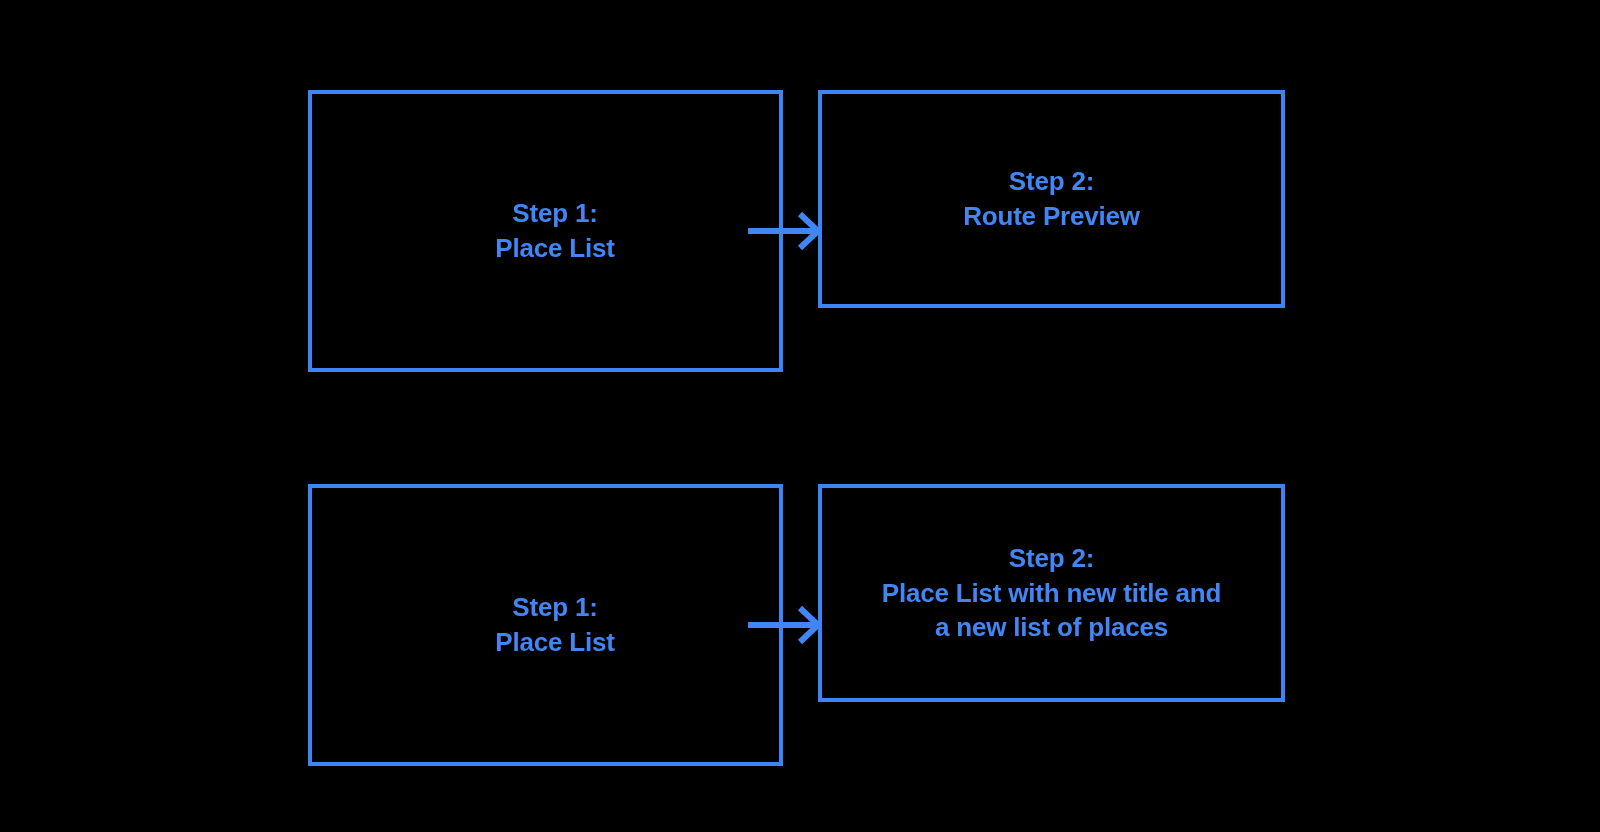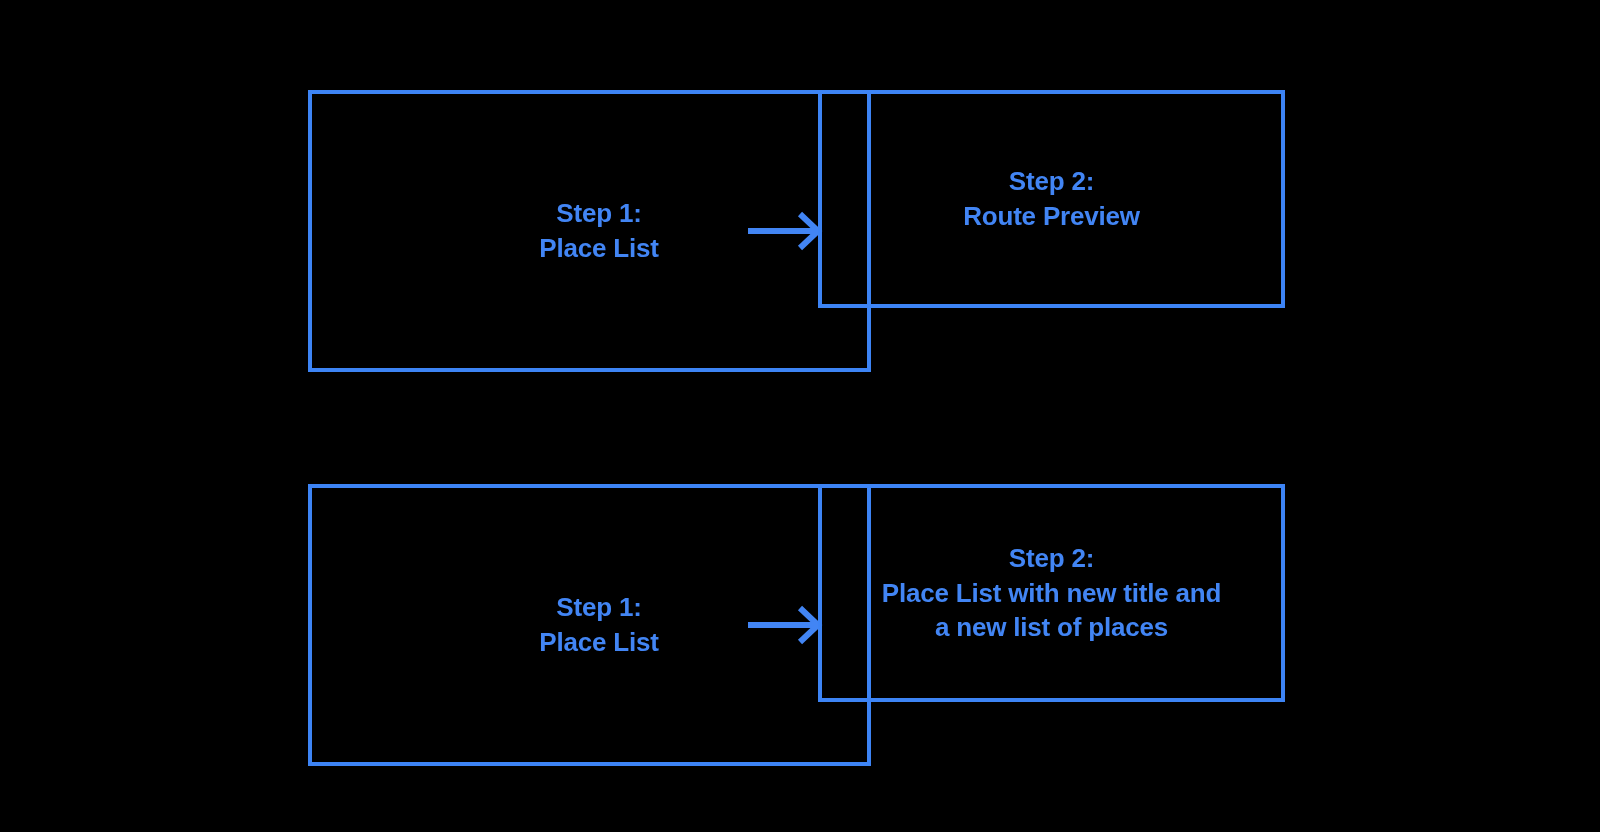--- a/index.html
+++ b/index.html
@@ -34,21 +34,21 @@
     top: 0;
     box-sizing: border-box;
     border: 4px solid #3d84f5;
     background: transparent;
     display: flex;
     align-items: center;
     justify-content: center;
   }
   .step-box.box-left {
     left: 308px;
-    width: 563px;
+    width: 475px;
     height: 282px;
     padding-left: 19px;
   }
   .step-box.box-right {
     left: 818px;
     width: 467px;
     height: 218px;
   }
 
   .box-label {

